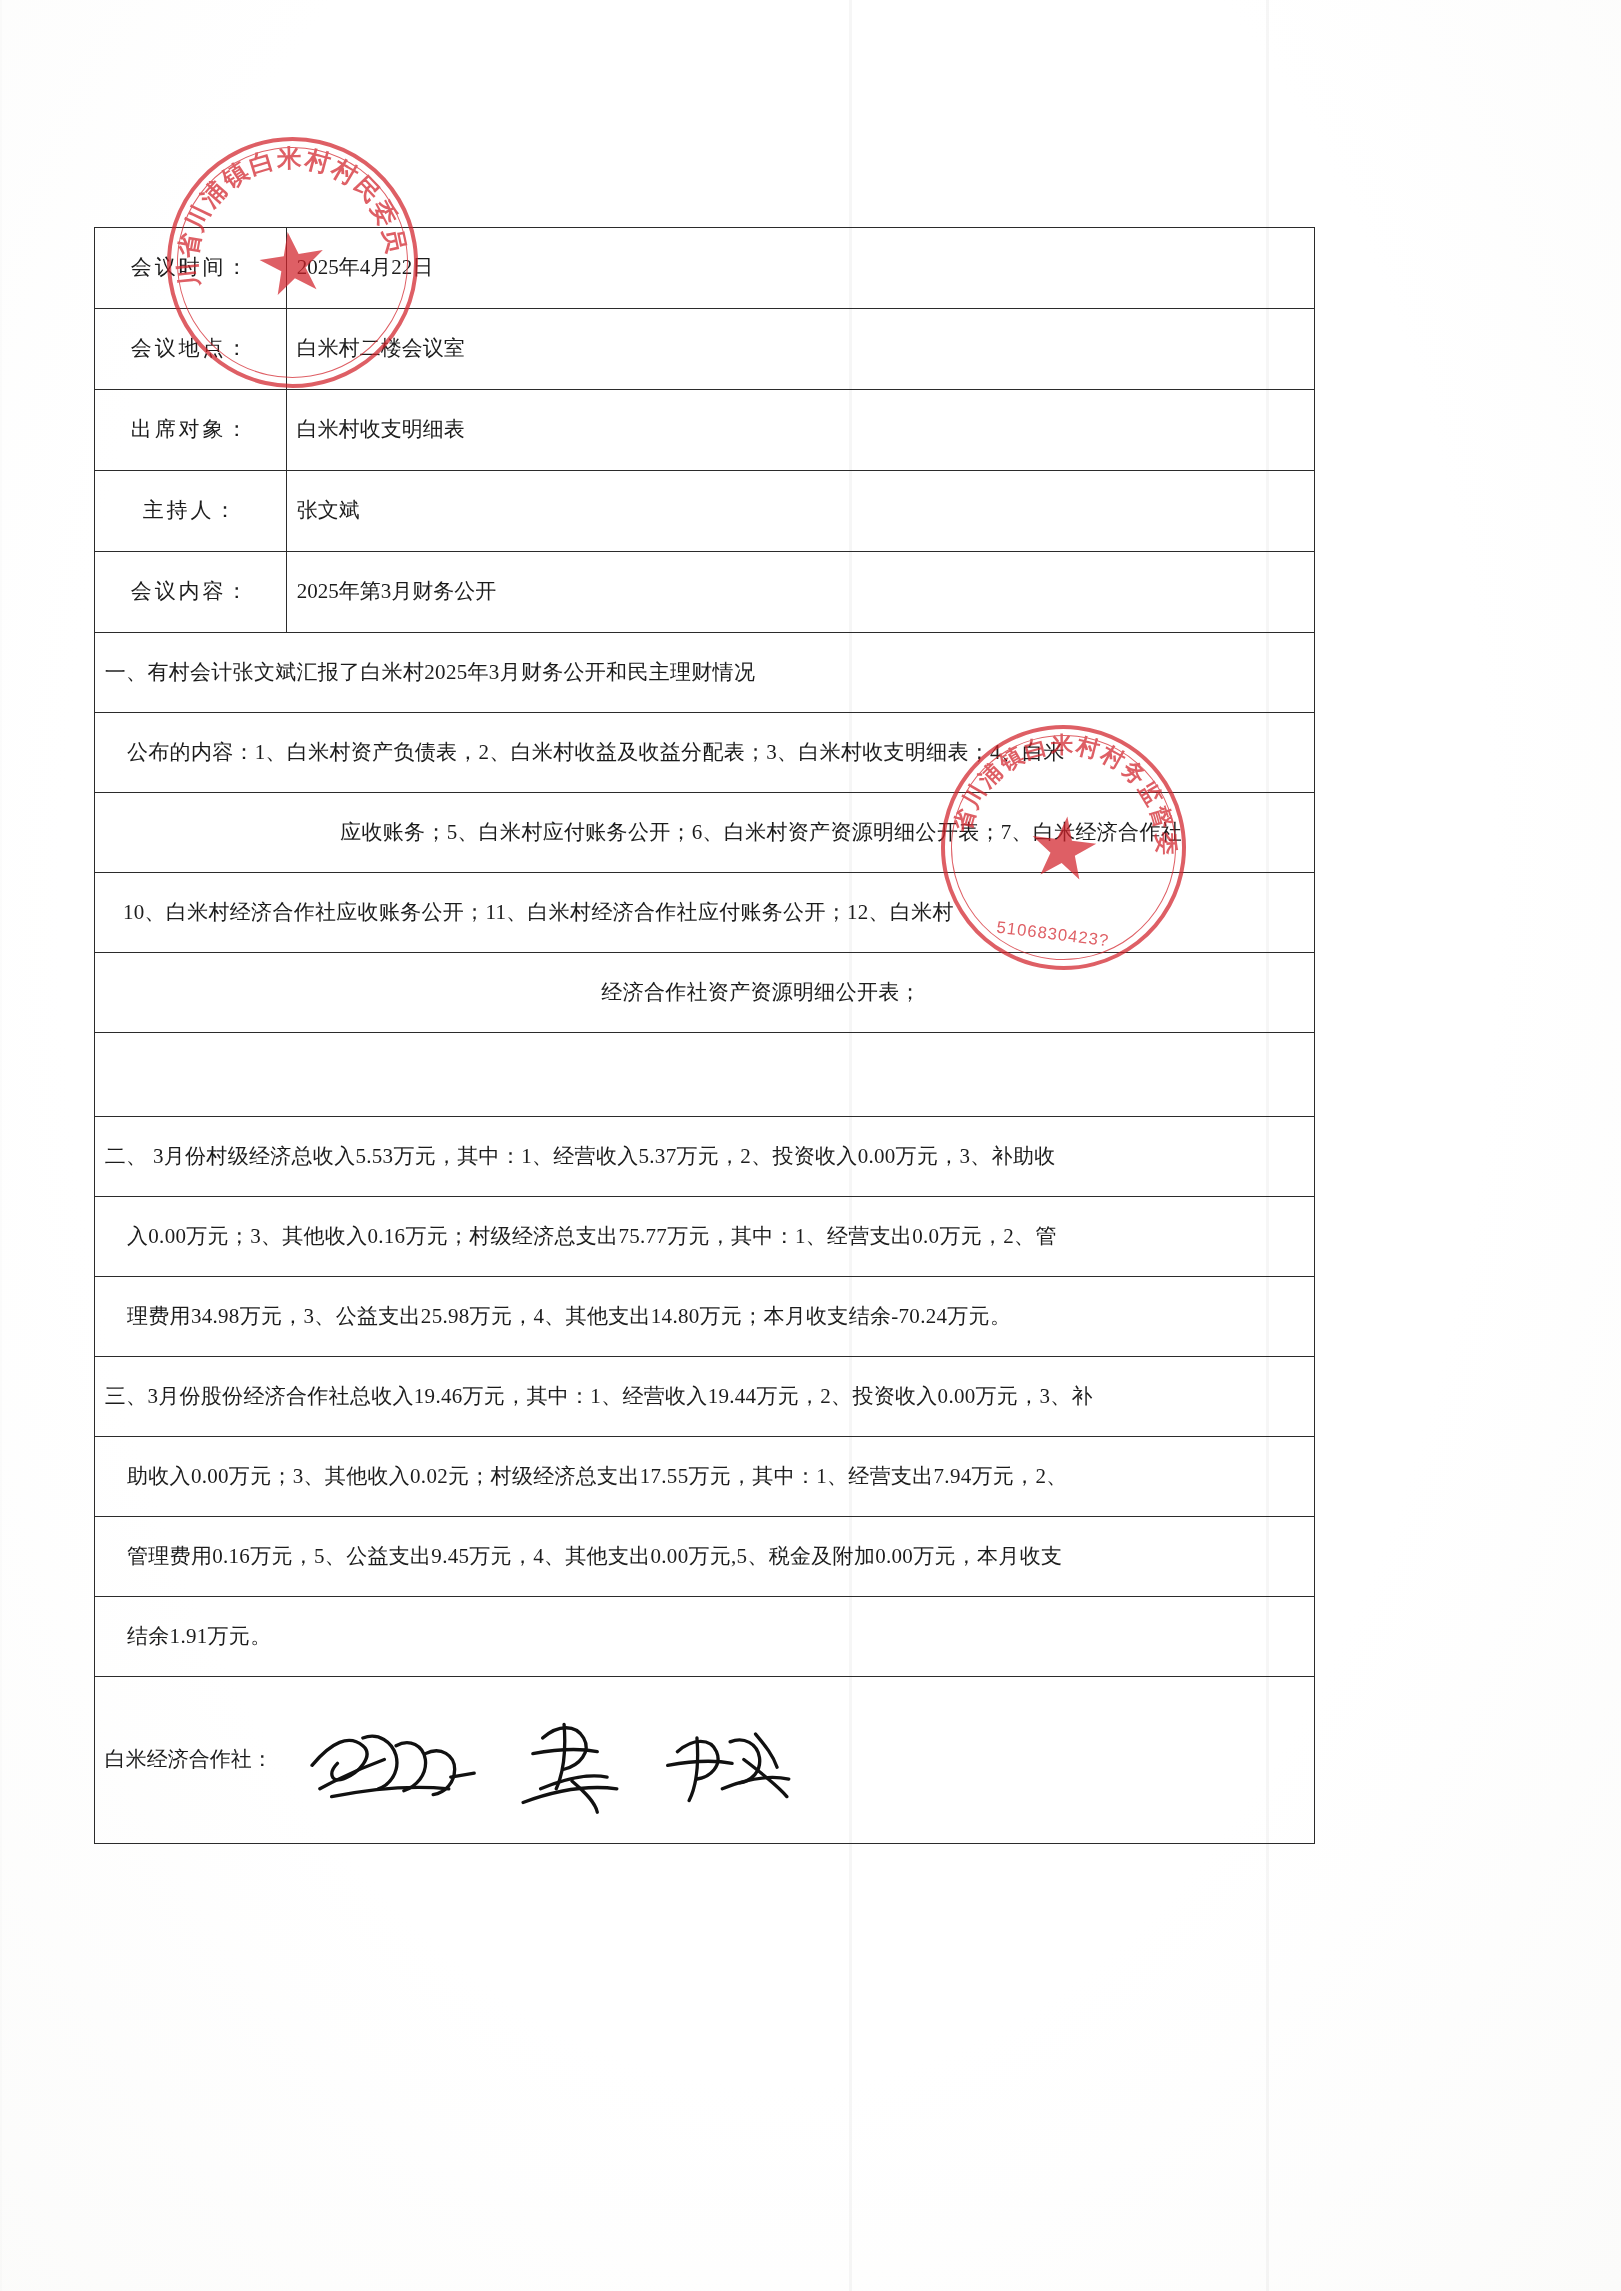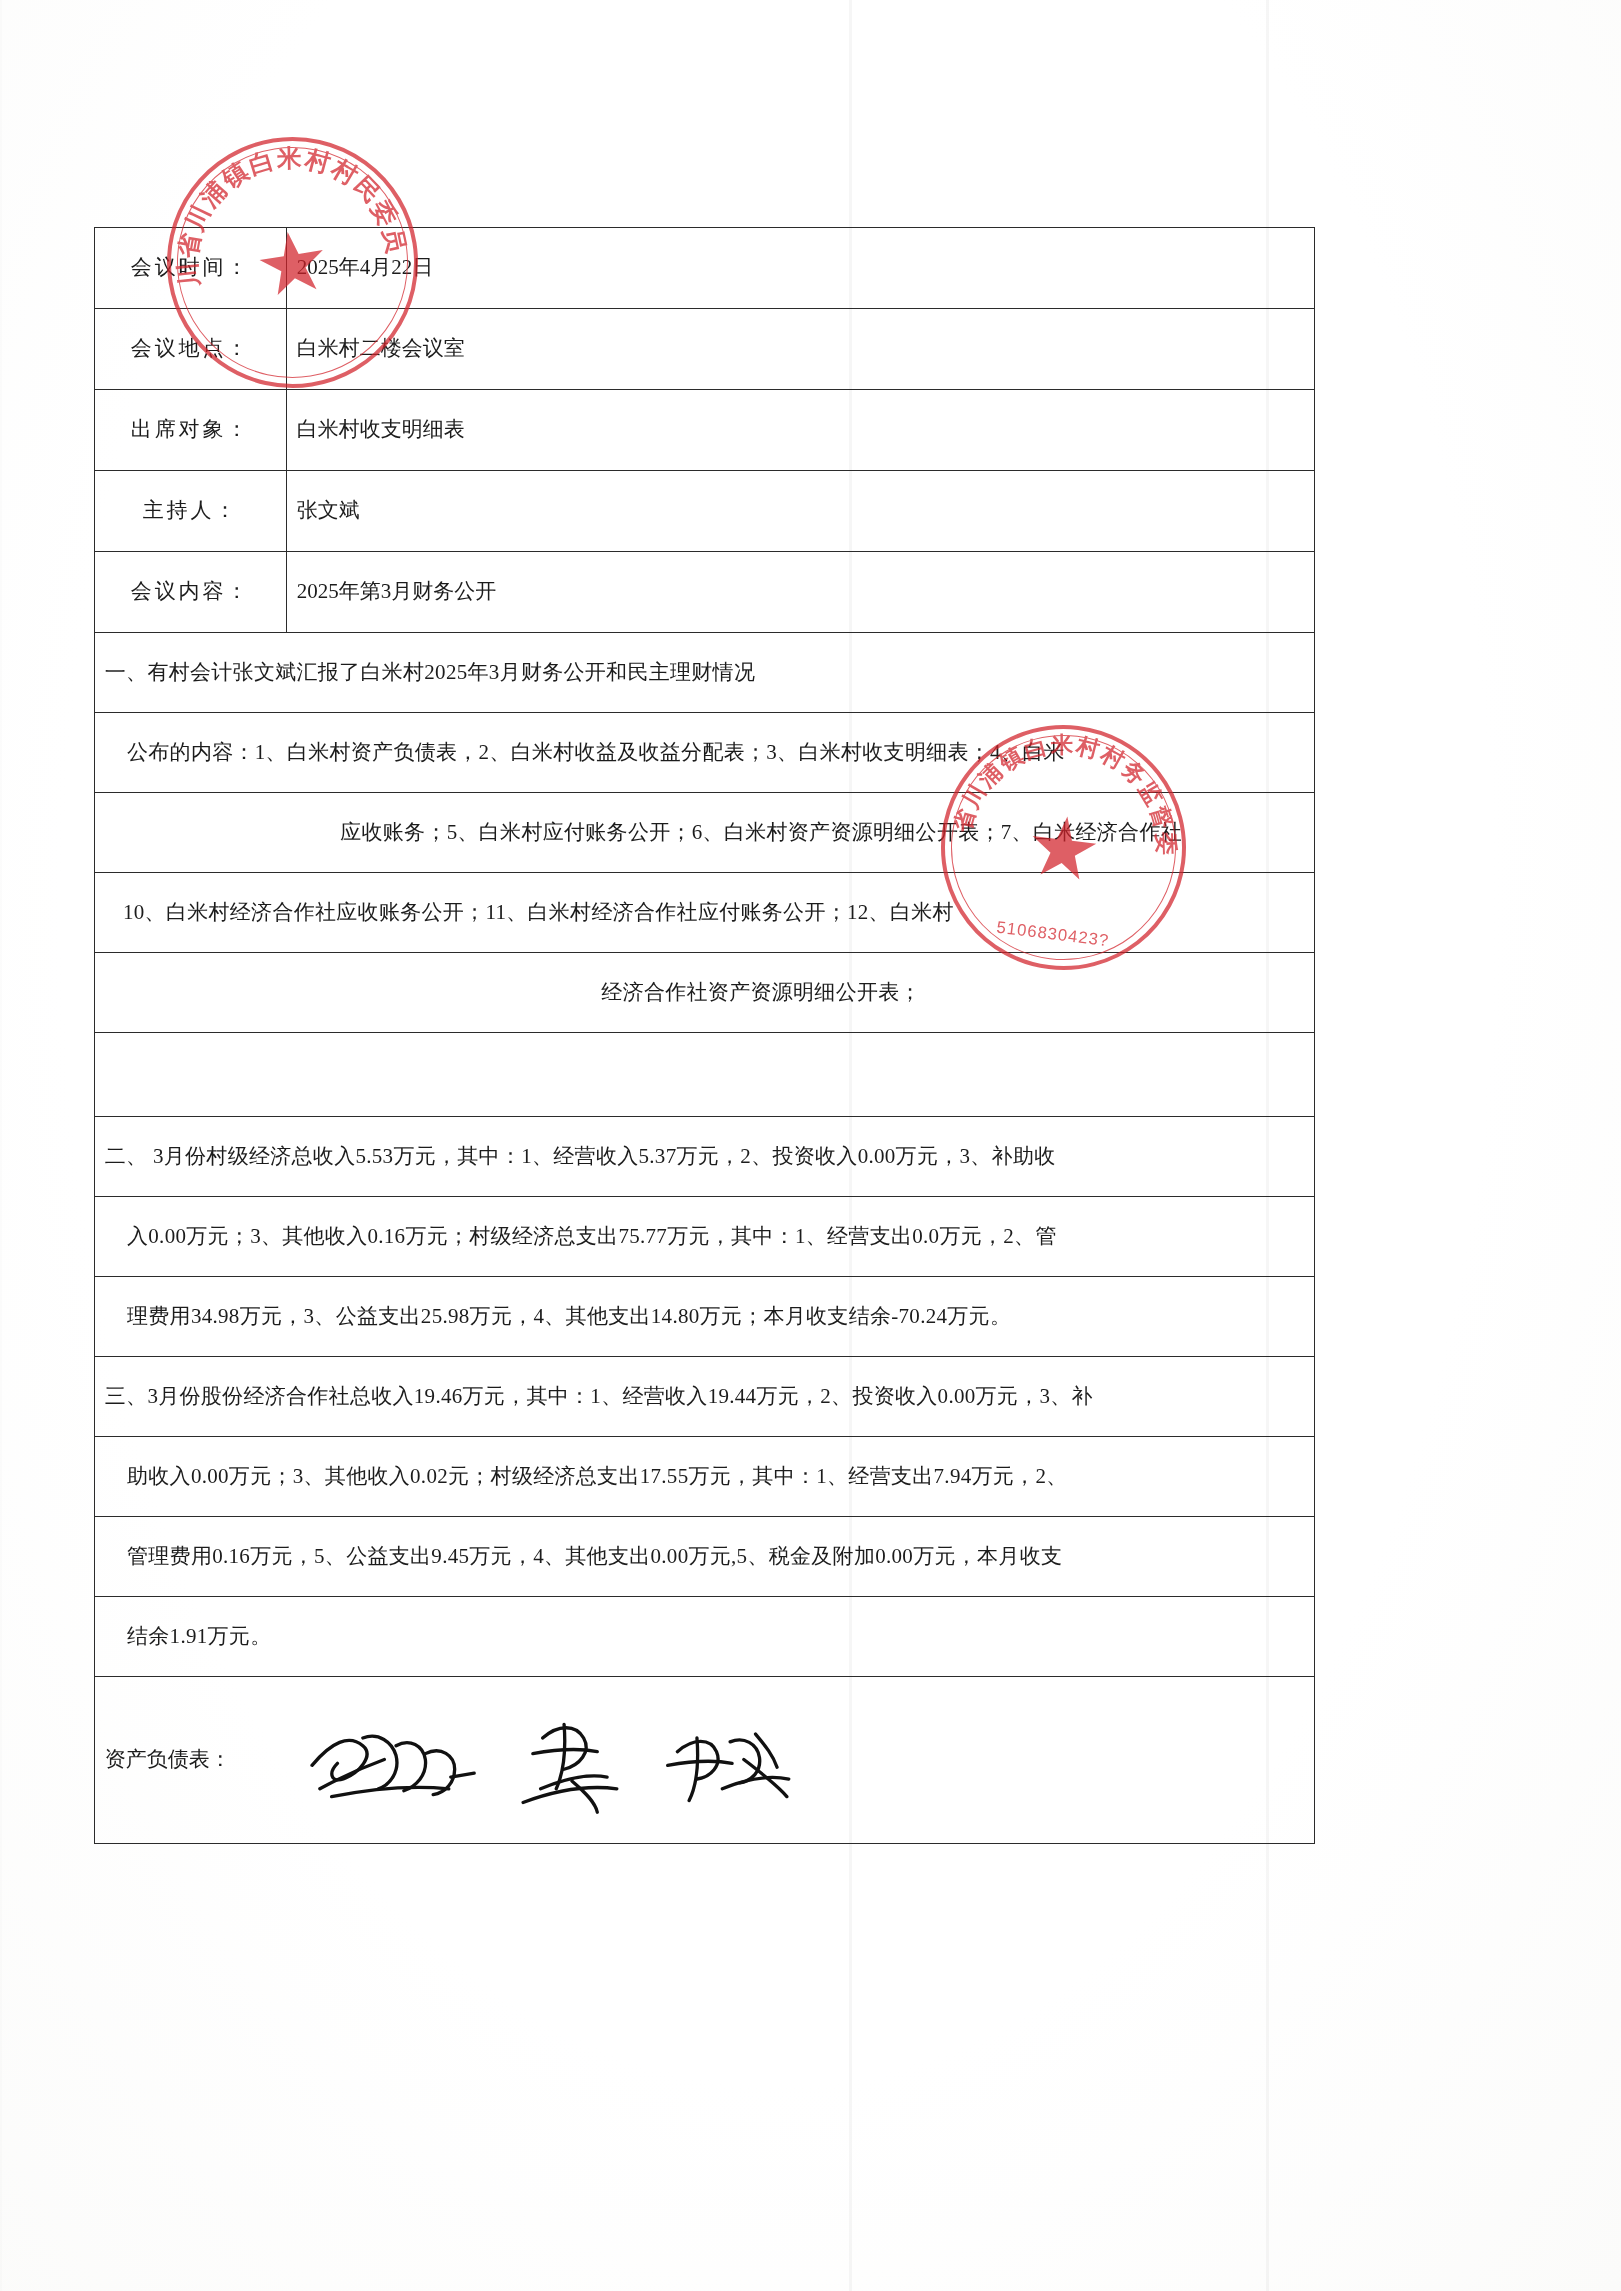--- a/index.html
+++ b/index.html
@@ -250,21 +250,21 @@
         </tr>
         <tr class="row-p">
           <td class="para indent-sm" colspan="2">管理费用0.16万元，5、公益支出9.45万元，4、其他支出0.00万元,5、税金及附加0.00万元，本月收支</td>
         </tr>
         <tr class="row-p">
           <td class="para indent-sm" colspan="2">结余1.91万元。</td>
         </tr>
 
         <tr class="row-sign">
           <td class="sign-cell" colspan="2">
-            <span>资产负债表：</span>
+            <span>白米经济合作社：</span>
             <span class="sig-area">
               <svg width="745" height="127" viewBox="0 0 760 130" xmlns="http://www.w3.org/2000/svg">
                 <g stroke="#111" fill="none" stroke-width="3.4" stroke-linecap="round" stroke-linejoin="round">
                   <path d="M10 72 C 30 48, 48 40, 62 52 C 74 62, 58 80, 42 86 C 30 90, 26 80, 36 70"></path>
                   <path d="M18 96 C 40 84, 62 74, 84 66"></path>
                   <path d="M62 44 C 78 38, 92 48, 96 62 C 100 78, 90 92, 78 96"></path>
                   <path d="M96 52 C 110 44, 124 52, 126 66 C 128 82, 116 94, 104 98"></path>
                   <path d="M126 60 C 142 52, 156 62, 156 76 C 156 90, 146 100, 134 102"></path>
                   <path d="M30 104 C 70 96, 110 92, 150 96"></path>
                   <path d="M152 84 L 176 80"></path>

